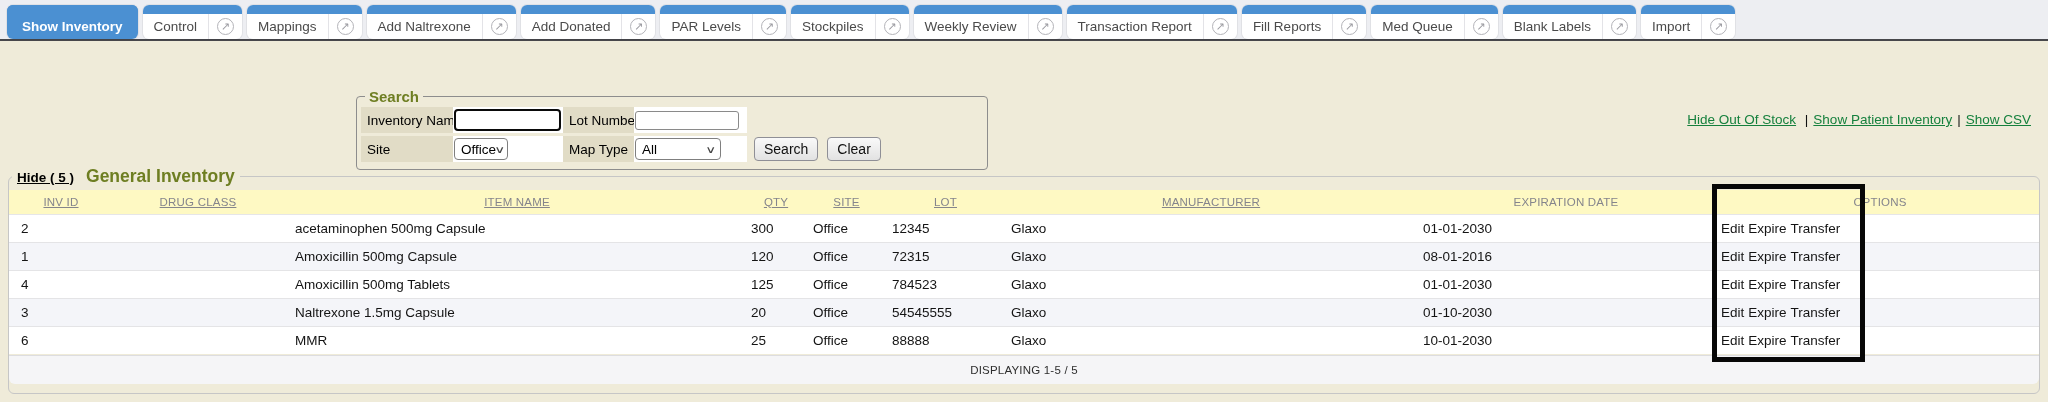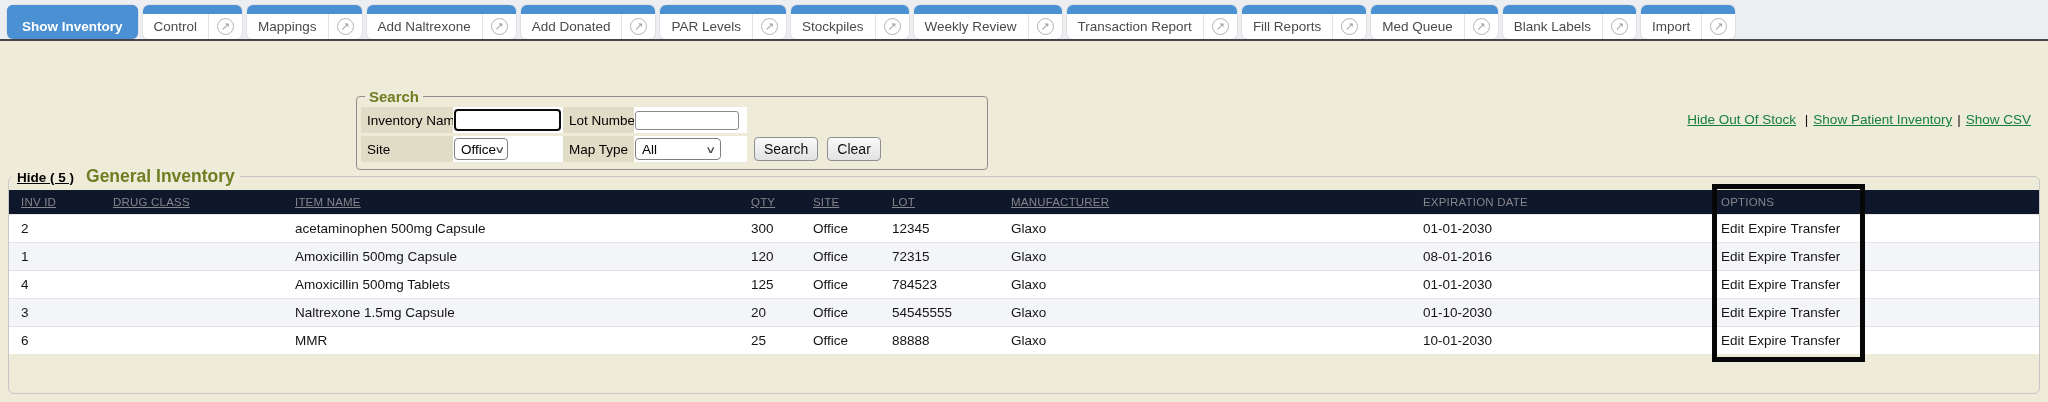--- a/index.html
+++ b/index.html
@@ -76,22 +76,22 @@
   .gi-box {
     position: absolute; left: 8px; top: 166px; width: 2032px; height: 228px;
     border: 1px solid #c6c6c6; border-radius: 6px; padding: 0; margin: 0; background: transparent;
   }
   .gi-legend { margin-left: 3px; padding: 0 5px; white-space: nowrap; }
   .hide-link { color: #000000; font-weight: bold; font-size: 13.5px; text-decoration: underline; cursor: pointer; }
   .gi-title { color: #6e7e22; font-weight: bold; font-size: 17.5px; margin-left: 12px; }
   .gi-inner { margin-top: 3px; }
   table.gi { width: 100%; border-collapse: collapse; table-layout: fixed; background: #fff; }
   table.gi thead th {
-    background: #0f172a; height: 24px; font-size: 11.5px; font-weight: normal;
-    color: #85858c; text-align: left; padding: 0 0 0 12px; letter-spacing: 0.2px;
+    background: #fef9c3; height: 24px; font-size: 11.5px; font-weight: normal;
+    color: #85858c; text-align: center; padding: 0 0 0 12px; letter-spacing: 0.2px;
     border-bottom: 1px solid #e6e6e8; white-space: nowrap; overflow: hidden;
   }
   table.gi th a { color: #85858c; text-decoration: underline; cursor: pointer; }
   table.gi tbody td {
     height: 28px; font-size: 13.5px; color: #141414; padding: 0 0 0 12px;
     border-top: 1px solid #e4e4e6; white-space: nowrap; overflow: hidden;
   }
   table.gi tbody tr:first-child td { border-top: none; }
   table.gi tbody tr:nth-child(even) { background: #f4f5f9; }
   .opt-link { color: #141414; text-decoration: none; margin-right: 4px; cursor: pointer; }
@@ -359,16 +359,17 @@
             <td>MMR</td>
             <td>25</td>
             <td>Office</td>
             <td>88888</td>
             <td>Glaxo</td>
             <td>10-01-2030</td>
             <td><a class="opt-link">Edit</a><a class="opt-link">Expire</a><a class="opt-link">Transfer</a></td>
           </tr>
         </tbody>
     </table>
+    <div class="gi-footer">DISPLAYING 1-5 / 5</div>
   </div>
 </fieldset>
 
 <div class="highlight-box"></div>
 
 </body></html>

